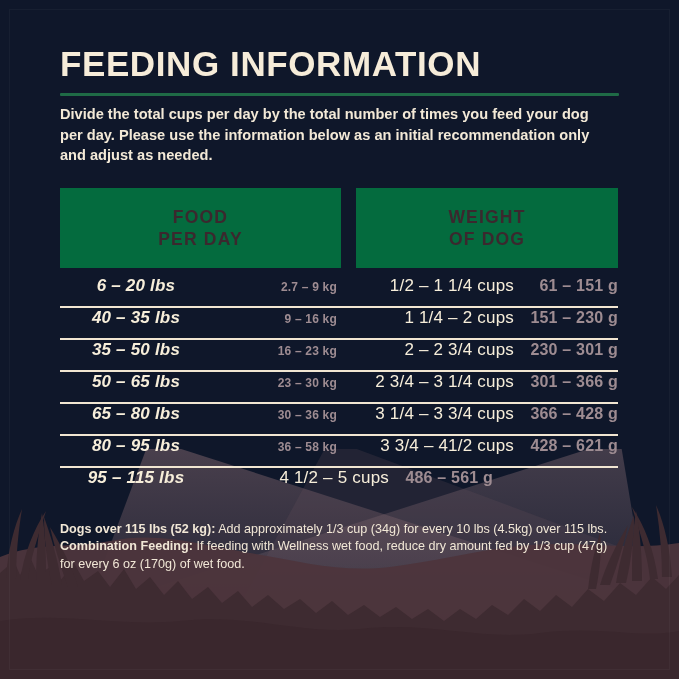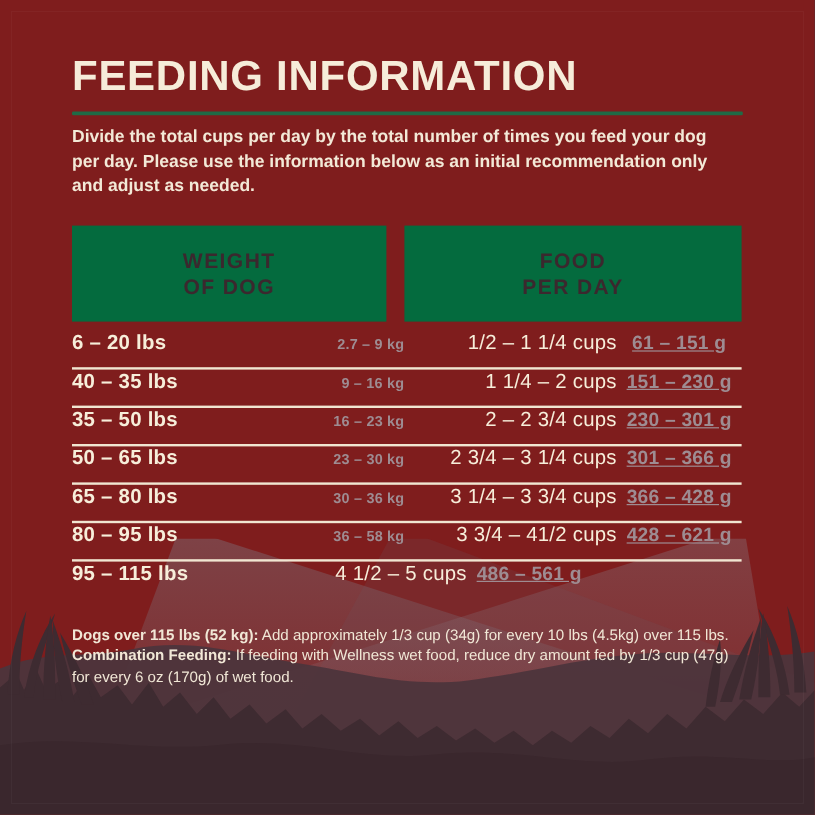--- a/index.html
+++ b/index.html
@@ -13,21 +13,21 @@
     height: 679px;
     overflow: hidden;
     font-family: "Liberation Sans", sans-serif;
     -webkit-font-smoothing: antialiased;
   }
 
   #panel {
     position: relative;
     width: 679px;
     height: 679px;
-    background: #7f1d1d;
+    background: #0f172a;
     overflow: hidden;
     box-sizing: border-box;
   }
 
   
   #frame {
     position: absolute;
     left: 9px;
     top: 9px;
     right: 9px;
@@ -115,50 +115,50 @@
     display: flex;
     align-items: baseline;
     height: 32px;
     border-bottom: 2px solid #f1e6d2;
     box-sizing: border-box;
   }
   .data-row:last-child { border-bottom: none; }
 
   .c-lbs {
     width: 152px;
-    text-align: left;
+    text-align: center;
     color: #f7eeda;
     font-weight: bold;
     font-size: 17px;
     letter-spacing: 0.2px;
+    font-style: italic;
   }
   .c-kg {
     width: 125px;
     text-align: right;
     color: #9e8c92;
     font-weight: bold;
     font-size: 12px;
     letter-spacing: 0.2px;
   }
   .c-cups {
     width: 177px;
     text-align: right;
     color: #f7eeda;
     font-weight: normal;
     font-size: 17px;
     letter-spacing: 0.2px;
   }
   .c-g {
     width: 104px;
-    text-align: center;
+    text-align: right;
     color: #9e8c92;
     font-weight: bold;
     font-size: 16px;
     letter-spacing: 0.2px;
-    text-decoration: underline;
   }
 
   
   #footnote {
     margin: 0;
     padding-top: 21px;
     color: #f1e7d6;
     font-size: 12.6px;
     line-height: 17.5px;
     max-width: 580px;
@@ -223,27 +223,27 @@
   <div id="content">
 
     <h1 id="page-title">FEEDING INFORMATION</h1>
     <div id="title-rule"></div>
 
     <p id="intro">Divide the total cups per day by the total number of times you feed your dog per day. Please use the information below as an initial recommendation only and adjust as needed.</p>
 
     <div id="table">
 
       <div class="head-row">
+        <div class="head-cell food">
+          <span class="l1">FOOD</span>
+          <span class="l2">PER DAY</span>
+        </div>
         <div class="head-cell weight">
           <span class="l1">WEIGHT</span>
           <span class="l2">OF DOG</span>
-        </div>
-        <div class="head-cell food">
-          <span class="l1">FOOD</span>
-          <span class="l2">PER DAY</span>
         </div>
       </div>
 
       <div class="rows">
 
         <div class="data-row">
           <div class="c-lbs">6 – 20 lbs</div>
           <div class="c-kg">2.7 – 9 kg</div>
           <div class="c-cups">1/2 – 1 1/4 cups</div>
           <div class="c-g">61 – 151 g</div>

